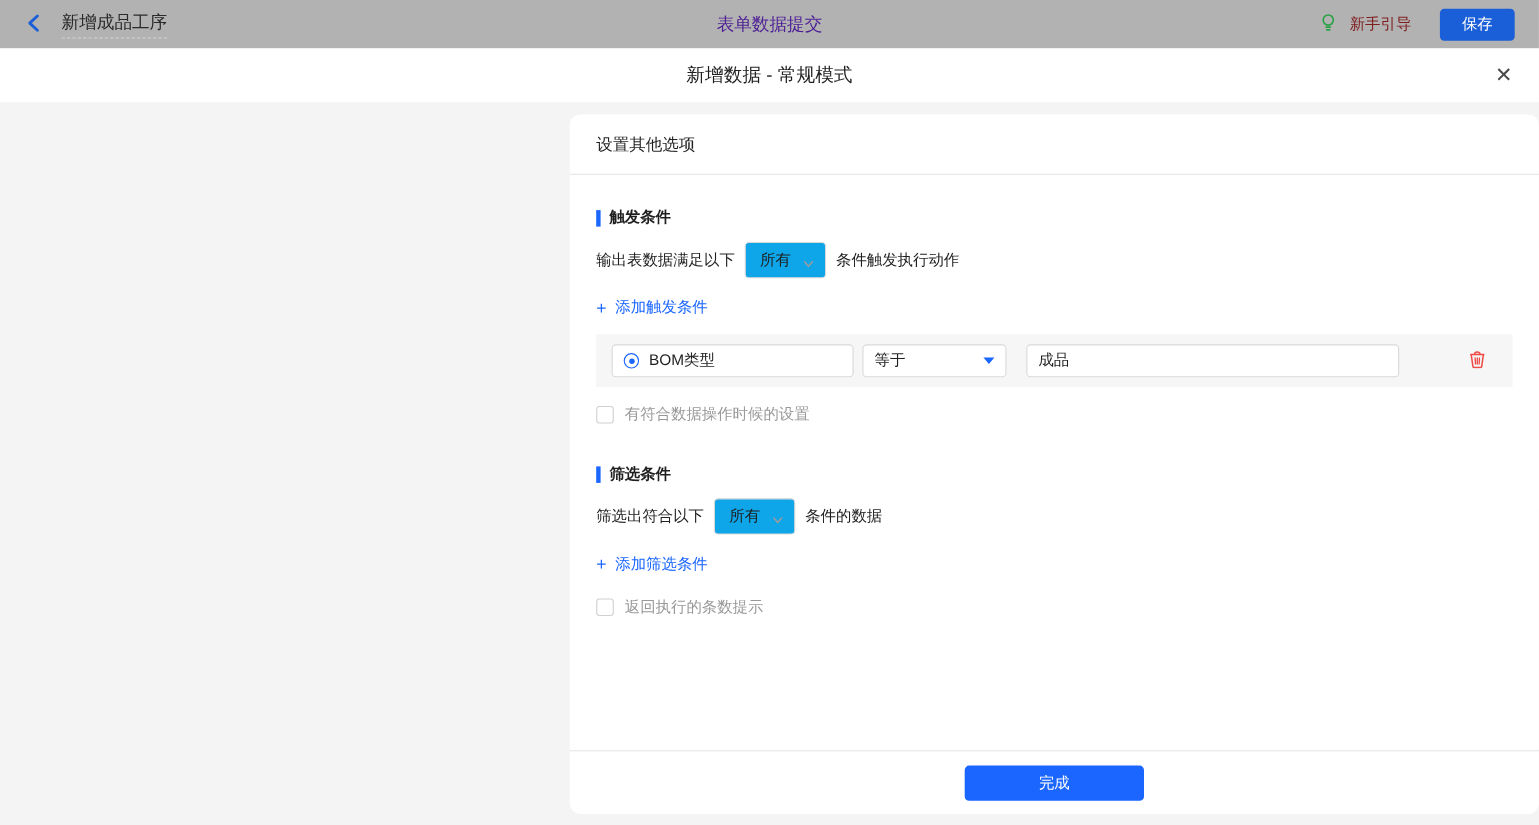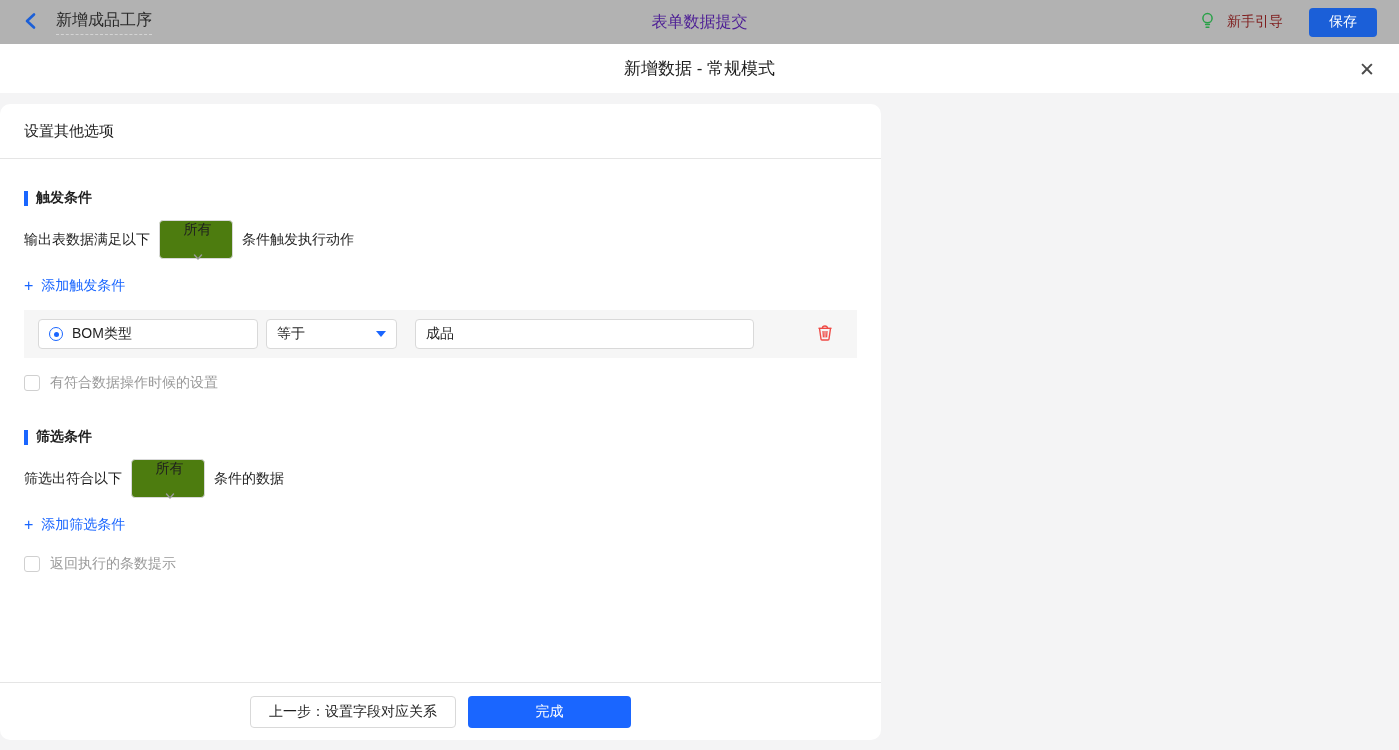--- a/index.html
+++ b/index.html
@@ -83,21 +83,21 @@
     color: #4a4a4a;
     cursor: pointer;
     line-height: 1;
   }
 
   
   .modal-body {
     height: 657px;
     background: #f4f4f5;
     display: flex;
-    justify-content: flex-start;
+    justify-content: flex-end;
     align-items: flex-start;
     padding-top: 11px;
   }
   .card {
     width: 881px;
     height: 636px;
     background: #fff;
     border-radius: 10px;
     display: flex;
     flex-direction: column;
@@ -141,26 +141,25 @@
     margin-top: 13px;
     color: #1f1f1f;
   }
   .mini-select {
     display: inline-flex;
     align-items: center;
     justify-content: space-between;
     gap: 10px;
     border: 1px solid #d9d9d9;
     border-radius: 4px;
-    background: #4d7c0f;
-    height: 39px;
+    background: #0ea5e9;
+    height: 33px;
     padding: 0 10px 0 13px;
     min-width: 74px;
     cursor: pointer;
-    flex-direction: column;
   }
   .chev-down {
     width: 10px; height: 10px;
     display: inline-block;
   }
 
   .add-link {
     display: inline-flex;
     align-items: center;
     gap: 8px;
@@ -420,18 +419,17 @@
 
         <div class="checkbox-row" style="margin-top:21px">
           <span class="checkbox-box"></span>
           <span>返回执行的条数提示</span>
         </div>
       </div>
 
     </div>
 
     <div class="card-footer">
-      <button class="prev-btn">上一步：设置字段对应关系</button>
       <button class="done-btn">完成</button>
     </div>
 
   </div>
 </div>
 
 </body></html>

